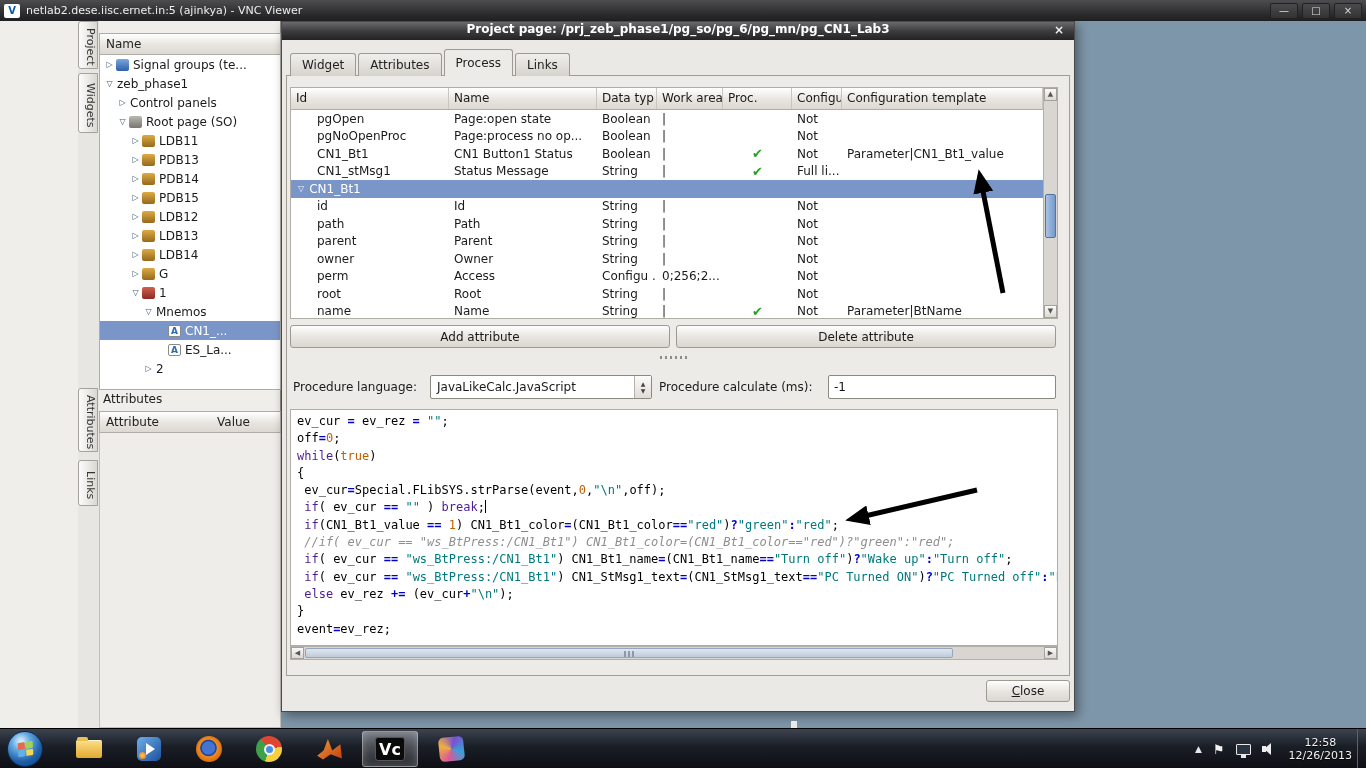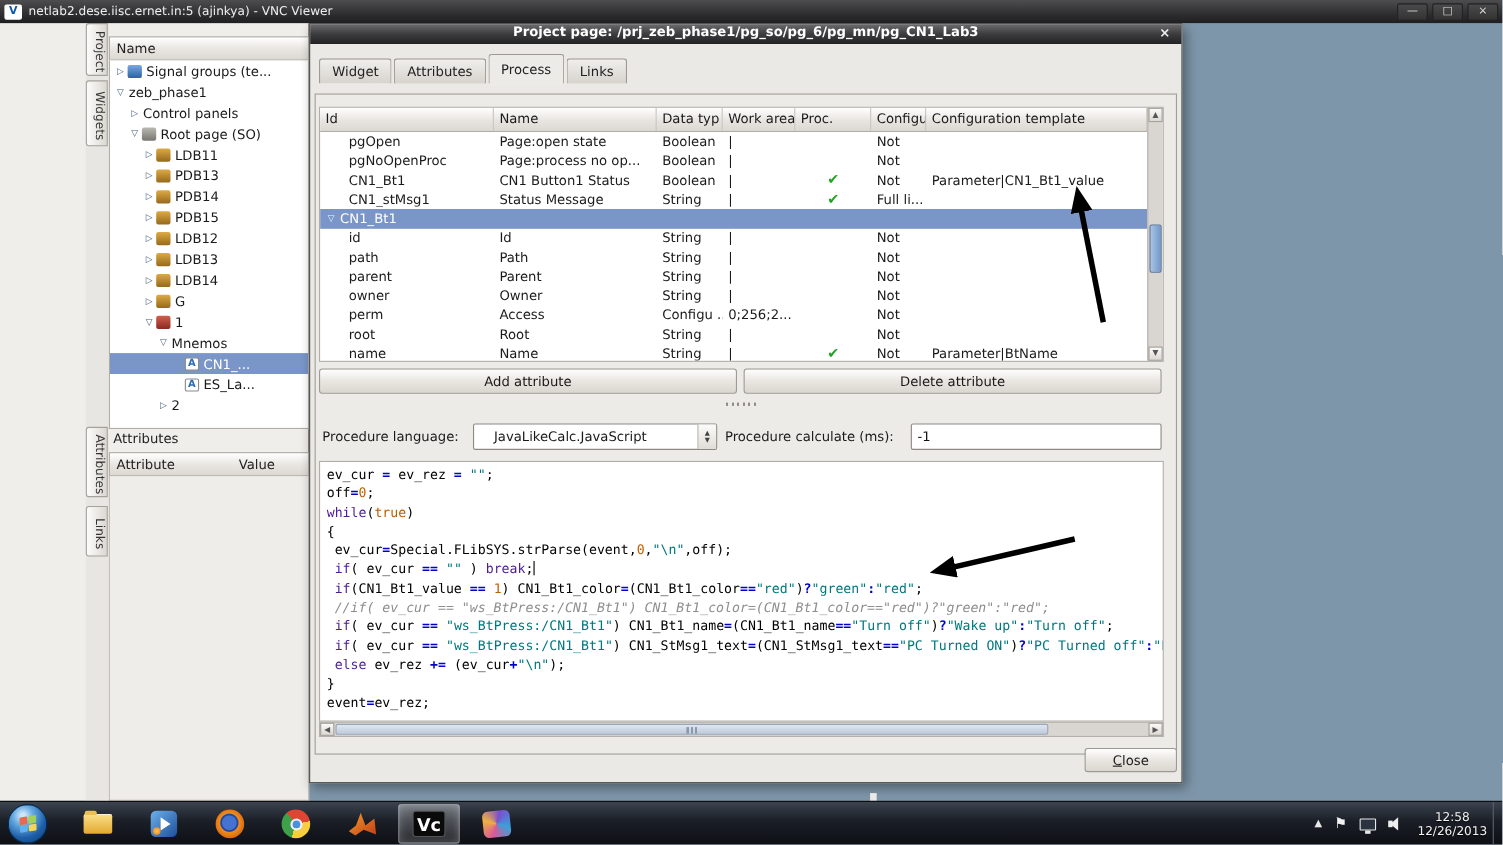--- a/index.html
+++ b/index.html
@@ -44,21 +44,21 @@
   .attrs-hdr .hc2{flex:1;border-left:none}
   .attrs-body{position:absolute;left:99px;top:412px;width:182px;height:295px;background:#efede9;border:1px solid #c2bfb9;border-top:none}
 
   
   .dialog{position:absolute;left:281px;top:21px;width:794px;height:691px;background:#ebe9e5;border:1px solid #4a4a4a;box-shadow:3px 4px 10px rgba(0,0,0,.4);z-index:10}
   .dlg-title{height:18px;background:linear-gradient(#6b6b6d,#3c3c3e 50%,#232325);color:#fff;font-weight:bold;font-size:12px;display:flex;justify-content:center;position:relative}
   .dlg-close{position:absolute;right:7px;top:1px;color:#eee;font-size:12px;width:16px;text-align:center}
   .dlg-tabs{position:absolute;left:8px;top:30px;display:flex;align-items:flex-end;height:24px;z-index:2}
   .dtab{height:23px;padding:0 11px;background:linear-gradient(#f0efec,#d6d3cd);border:1px solid #9d9a93;border-bottom:none;border-radius:3px 3px 0 0;margin-right:2px;display:flex;align-items:center;color:#222}
   .dtab.active{height:27px;background:#edebe7;font-weight:normal;box-shadow:0 2px 0 #edebe7}
-  .dlg-frame{position:absolute;left:4px;top:63px;width:784px;height:601px;border:1px solid #a09d96;background:#edebe7}
+  .dlg-frame{position:absolute;left:4px;top:53px;width:784px;height:601px;border:1px solid #a09d96;background:#edebe7}
 
   
   .atable{position:absolute;left:3px;top:11px;width:768px;height:232px;background:#fff;border:1px solid #b0ada7}
   .atable-inner{position:absolute;left:0;top:0;width:752px;height:230px;overflow:hidden}
   .thead{display:grid;grid-template-columns:158px 148px 60px 66px 69px 50px auto;height:22px;background:linear-gradient(#ffffff,#e8e5e0 55%,#dcd9d3);border-bottom:1px solid #b0ada7}
   .thead span{padding-left:5px;line-height:20px;border-right:1px solid #c9c6c0;overflow:hidden;white-space:nowrap}
   .trow{display:grid;grid-template-columns:158px 148px 60px 66px 69px 50px auto;height:17.5px;align-items:center;white-space:nowrap}
   .tcell{overflow:hidden;padding-left:5px}
   .tcell.cid{padding-left:26px}
   .tcell.cp{text-align:center;color:#1fa51f;font-weight:bold;font-size:13px;padding-left:0}
@@ -71,21 +71,21 @@
   .vsb .vthumb{position:absolute;left:1px;top:106px;width:11px;height:44px;background:linear-gradient(90deg,#a9c4e4,#7499cb);border:1px solid #53749f;border-radius:2px}
 
   .btn{background:linear-gradient(#fefefe,#e9e6e1 50%,#dad7d1);border:1px solid #9d9a93;border-radius:3px;display:flex;align-items:center;justify-content:center;color:#1a1a1a;font-size:12px}
   .add-btn{position:absolute;left:3px;top:249px;width:380px;height:23px}
   .del-btn{position:absolute;left:389px;top:249px;width:380px;height:23px}
   .splitter{position:absolute;left:3px;top:276px;width:768px;height:10px}
   .splitter::after{content:'';position:absolute;left:50%;top:4px;width:28px;height:3px;margin-left:-14px;background:repeating-linear-gradient(90deg,#8f8c85 0 2px,transparent 2px 5px)}
 
   .proc-lbl{position:absolute;left:6px;top:299px;height:24px;line-height:24px}
   .calc-lbl{position:absolute;left:372px;top:299px;height:24px;line-height:24px}
-  .combo{position:absolute;left:143px;top:299px;width:222px;height:24px;background:#fff;border:1px solid #8c8981;border-radius:2px;display:flex;align-items:center;padding-left:18px}
+  .combo{position:absolute;left:143px;top:299px;width:222px;height:24px;background:#fff;border:1px solid #8c8981;border-radius:2px;display:flex;align-items:center;padding-left:6px}
   .combo .spin{margin-left:auto;width:17px;height:22px;border-left:1px solid #b5b2ac;background:linear-gradient(#fbfbfa,#e0ddd7);display:flex;flex-direction:column;align-items:center;justify-content:center;color:#444;font-size:6px;line-height:7px}
   .calc-input{position:absolute;left:541px;top:299px;width:228px;height:24px;background:#fff;border:1px solid #8c8981;border-radius:2px;padding-left:5px;font-size:12px;font-family:inherit;color:#111}
 
   
   .code{position:absolute;left:3px;top:333px;width:768px;height:237px;background:#fff;border:1px solid #b0ada7;overflow:hidden;padding:3px 0 0 6px;font-family:"DejaVu Sans Mono","Liberation Mono",monospace;font-size:12px;line-height:17.3px;white-space:pre}
   .cline{height:17.3px;overflow:hidden}
   .tp{color:#000}.tk{color:#4c1d95;font-weight:normal}.to{color:#0000c8;font-weight:bold}
   .tn{color:#c05f00}.ts{color:#00787f}.tc{color:#8e8e8e;font-style:italic}
   .caret{display:inline-block;width:1px;height:13px;background:#000;vertical-align:-2px}
   

